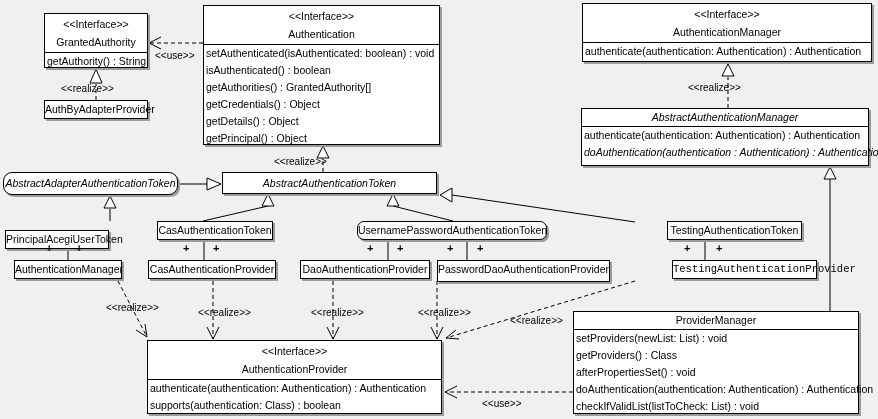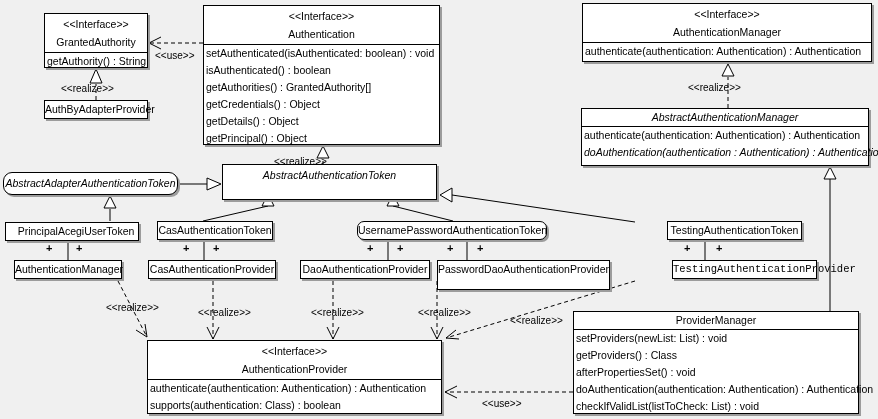--- a/index.html
+++ b/index.html
@@ -176,27 +176,27 @@
     <div class="m">authenticate(authentication: Authentication) : Authentication</div>
     <div class="m italic">doAuthentication(authentication : Authentication) : Authentication</div>
   </div>
 
   <div class="ubox" style="left:3px;top:172px;width:175px;height:23px;border-radius:9px;">
     <div class="hdr solo">
         <div class="title italic" style="line-height:21px;">AbstractAdapterAuthenticationToken</div>
       </div>
   </div>
 
-  <div class="ubox" style="left:222px;top:164px;width:215px;height:36px;">
+  <div class="ubox" style="left:222px;top:172px;width:215px;height:22px;">
     <div class="hdr solo">
         <div class="title italic" style="line-height:20px;">AbstractAuthenticationToken</div>
       </div>
   </div>
 
-  <div class="ubox" style="left:5px;top:222px;width:134px;height:19px;padding-left:8px;">
+  <div class="ubox" style="left:5px;top:230px;width:104px;height:19px;">
     <div class="hdr solo">
         <div class="title">PrincipalAcegiUserToken</div>
       </div>
   </div>
   <div class="ubox" style="left:157px;top:221px;width:116px;height:19px;">
     <div class="hdr solo">
         <div class="title">CasAuthenticationToken</div>
       </div>
   </div>
   <div class="ubox" style="left:357px;top:221px;width:190px;height:19px;border-radius:7px;">
@@ -218,21 +218,21 @@
   <div class="ubox" style="left:148px;top:260px;width:128px;height:19px;">
     <div class="hdr solo">
         <div class="title">CasAuthenticationProvider</div>
       </div>
   </div>
   <div class="ubox" style="left:300px;top:260px;width:130px;height:19px;">
     <div class="hdr solo">
         <div class="title">DaoAuthenticationProvider</div>
       </div>
   </div>
-  <div class="ubox" style="left:437px;top:260px;width:173px;height:30px;">
+  <div class="ubox" style="left:437px;top:260px;width:173px;height:22px;">
     <div class="hdr solo">
         <div class="title">PasswordDaoAuthenticationProvider</div>
       </div>
   </div>
   <div class="ubox" style="left:672px;top:260px;width:145px;height:19px;font-family:Liberation Mono, monospace;">
     <div class="hdr solo">
         <div class="title">TestingAuthenticationProvider</div>
       </div>
   </div>
 

